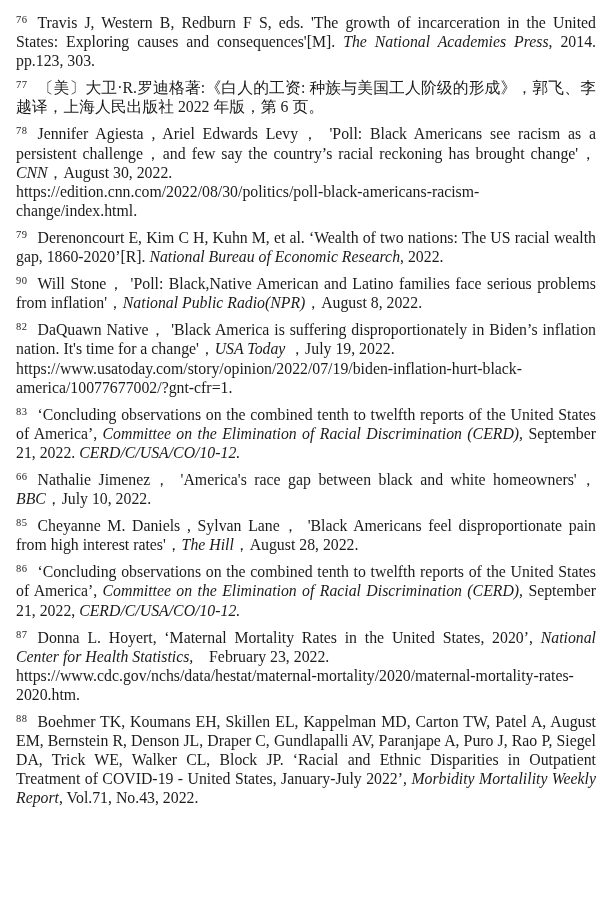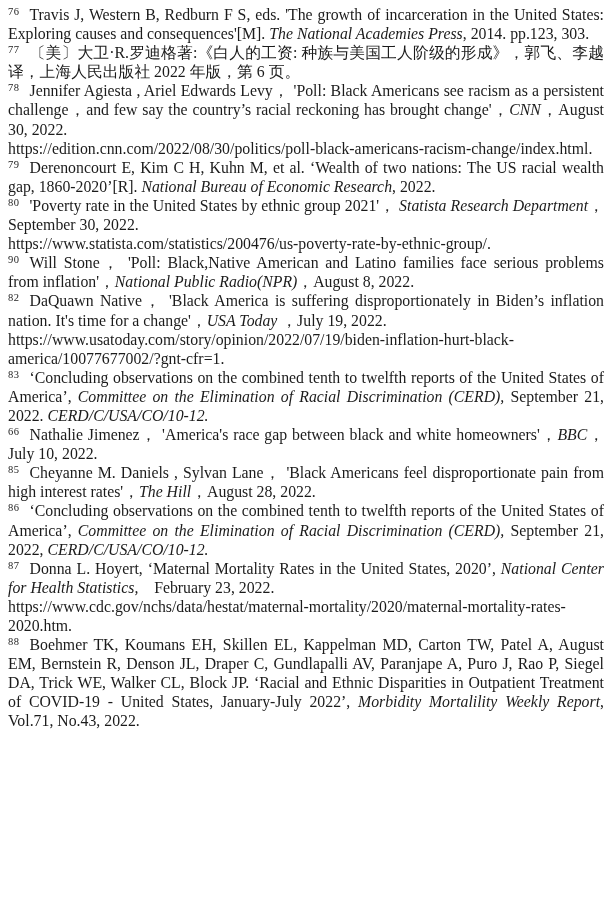--- a/index.html
+++ b/index.html
@@ -12,21 +12,21 @@
   }
   .page {
     width: 613px;
     height: 900px;
     padding: 5px 9px 0 8px;
     font-family: "Liberation Serif", "DejaVu Serif", serif;
     color: #1b1b1b;
     background: #ffffff;
   }
   .ref {
-    margin: 0;
+    margin: 8px;
     font-size: 15.8px;
     line-height: 19.1px;
     text-align: justify;
     overflow-wrap: anywhere;
   }
   .fn-num {
     font-size: 10.5px;
     line-height: 0;
     position: relative;
     top: -5px;
@@ -39,21 +39,20 @@
 </style>
 </head>
 <body>
 
 <div class="page">
   <div class="references">
       <p class="ref"><sup class="fn-num">76</sup><span>Travis J, Western B, Redburn F S, eds. 'The growth of incarceration in the United States: Exploring causes and consequences'[M]. </span><span class="it">The National Academies Press</span><span>, 2014. pp.123, 303.</span></p>
       <p class="ref"><sup class="fn-num">77</sup><span>〔美〕大卫·R.罗迪格著:《白人的工资: 种族与美国工人阶级的形成》，郭飞、李越译，上海人民出版社 2022 年版，第 6 页。</span></p>
       <p class="ref"><sup class="fn-num">78</sup><span>Jennifer Agiesta , Ariel Edwards Levy， 'Poll: Black Americans see racism as a persistent challenge，and few say the country’s racial reckoning has brought change'，</span><span class="it">CNN</span><span>，August 30, 2022.</span><br><span class="url">https://edition.cnn.com/2022/08/30/politics/poll-black-americans-racism-change/index.html.</span></p>
       <p class="ref"><sup class="fn-num">79</sup><span>Derenoncourt E, Kim C H, Kuhn M, et al. ‘Wealth of two nations: The US racial wealth gap, 1860-2020’[R]. </span><span class="it">National Bureau of Economic Research</span><span>, 2022.</span></p>
-      <p class="ref"><sup class="fn-num">80</sup><span>'Poverty rate in the United States by ethnic group 2021'， </span><span class="it">Statista Research Department</span><span>，September 30, 2022.</span><br><span class="url">https://www.statista.com/statistics/200476/us-poverty-rate-by-ethnic-group/.</span></p>
       <p class="ref"><sup class="fn-num">90</sup><span>Will Stone，  'Poll: Black,Native American and Latino families face serious problems from inflation'，</span><span class="it">National Public Radio(NPR)</span><span>，August 8, 2022.</span><br></p>
       <p class="ref"><sup class="fn-num">82</sup><span>DaQuawn Native， 'Black America is suffering disproportionately in Biden’s inflation nation. It's time for a change'，</span><span class="it">USA Today</span><span> ，July 19, 2022.</span><br><span class="url">https://www.usatoday.com/story/opinion/2022/07/19/biden-inflation-hurt-black-america/10077677002/?gnt-cfr=1.</span></p>
       <p class="ref"><sup class="fn-num">83</sup><span>‘Concluding observations on the combined tenth to twelfth reports of the United States of America’, </span><span class="it">Committee on the Elimination of Racial Discrimination (CERD),</span><span> September 21, 2022. </span><span class="it">CERD/C/USA/CO/10-12.</span></p>
       <p class="ref"><sup class="fn-num">66</sup><span>Nathalie Jimenez， 'America's race gap between black and white homeowners'，</span><span class="it">BBC</span><span>，July 10, 2022.</span><br></p>
       <p class="ref"><sup class="fn-num">85</sup><span>Cheyanne M. Daniels , Sylvan Lane， 'Black Americans feel disproportionate pain from high interest rates'，</span><span class="it">The Hill</span><span>，August 28, 2022.</span><br></p>
       <p class="ref"><sup class="fn-num">86</sup><span>‘Concluding observations on the combined tenth to twelfth reports of the United States of America’, </span><span class="it">Committee on the Elimination of Racial Discrimination (CERD),</span><span> September 21, 2022, </span><span class="it">CERD/C/USA/CO/10-12.</span></p>
       <p class="ref"><sup class="fn-num">87</sup><span>Donna L. Hoyert, ‘Maternal Mortality Rates in the United States, 2020’, </span><span class="it">National Center for Health Statistics,</span><span>　February 23, 2022.</span><br><span class="url">https://www.cdc.gov/nchs/data/hestat/maternal-mortality/2020/maternal-mortality-rates-2020.htm.</span></p>
       <p class="ref"><sup class="fn-num">88</sup><span>Boehmer TK, Koumans EH, Skillen EL, Kappelman MD, Carton TW, Patel A, August EM, Bernstein R, Denson JL, Draper C, Gundlapalli AV, Paranjape A, Puro J, Rao P, Siegel DA, Trick WE, Walker CL, Block JP. ‘Racial and Ethnic Disparities in Outpatient Treatment of COVID-19 - United States, January-July 2022’, </span><span class="it">Morbidity Mortalility Weekly Report</span><span>, Vol.71, No.43, 2022.</span></p>
     </div>
 </div>

